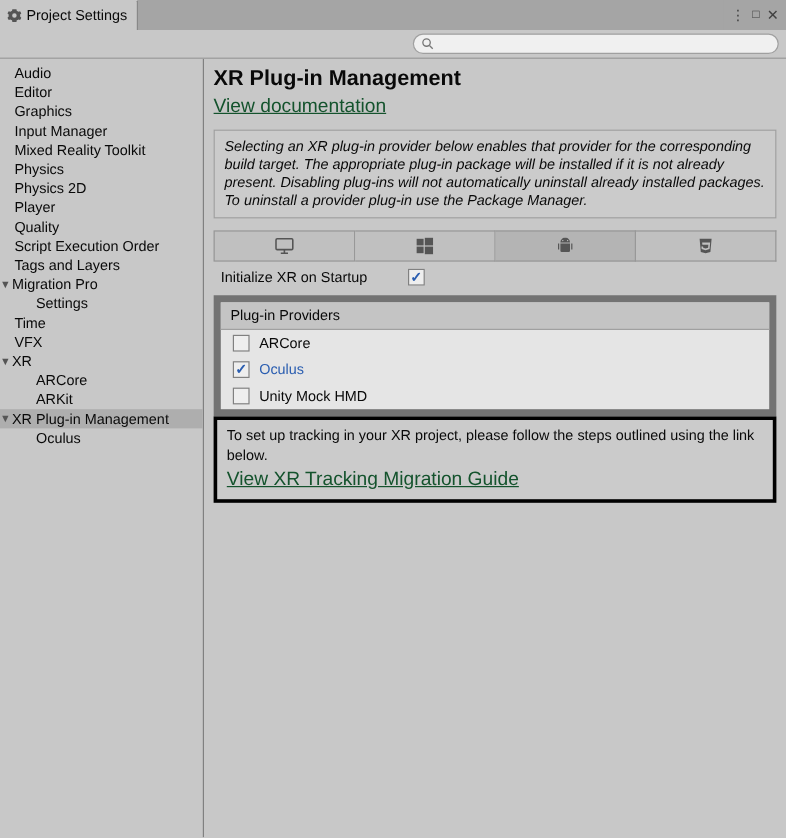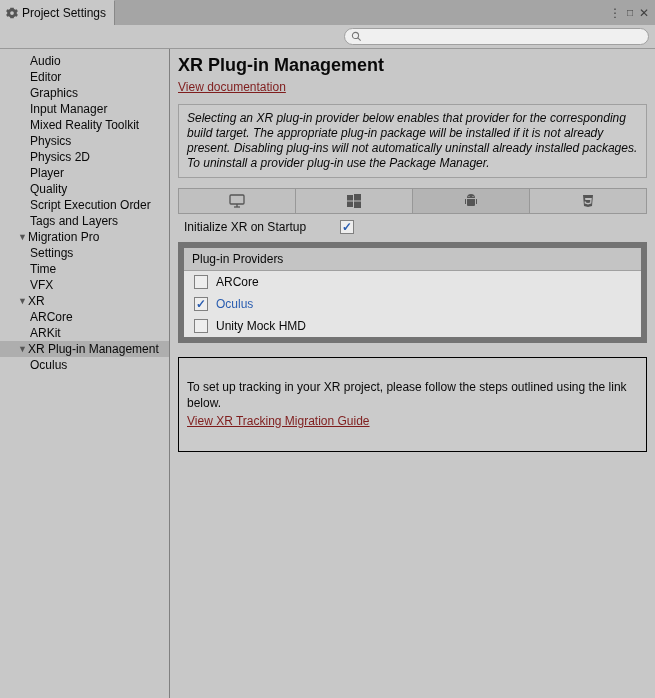--- a/index.html
+++ b/index.html
@@ -64,45 +64,45 @@
   width: 170px;
   background: #c8c8c8;
   border-right: 1px solid #808080;
   padding-top: 4px;
   overflow-y: auto;
 }
 .tree-item {
   display: flex;
   align-items: center;
   height: 16px;
-  padding-left: 30px;
+  padding-left: 12px;
   white-space: nowrap;
   cursor: pointer;
 }
 .tree-item.child { padding-left: 30px; }
 .tree-item .caret {
   width: 10px; margin-left: -12px; flex-shrink: 0;
   color: #555; font-size: 9px;
 }
 .tree-item.selected { background: #aeaeae; }
 .main {
   flex: 1;
   padding: 6px 8px 6px 8px;
   overflow-y: auto;
 }
 .heading {
   font-size: 18px;
   font-weight: 600;
   margin-bottom: 4px;
 }
 .doc-link {
-  color: #7f1d1d;
+  color: #14532d;
   text-decoration: underline;
   cursor: pointer;
-  font-size: 12px;
+  font-size: 16px;
 }
 .info-box {
   margin-top: 10px;
   border: 1px solid #a0a0a0;
   background: #cbcbcb;
   padding: 6px 8px;
   line-height: 1.26;
   font-size: 12px;
   font-style: italic;
 }
@@ -154,24 +154,23 @@
 }
 .provider-row {
   display: flex;
   align-items: center;
   gap: 8px;
   padding: 4px 10px;
   font-size: 12px;
 }
 .provider-row .lbl.checked-lbl { color: #2a5db0; }
 .tracking-box {
-  margin-top: 14px;
-  border: 1px solid #000000;
+  border: 3px solid #000000;
   background: #cbcbcb;
-  padding: 22px 8px;
+  padding: 6px 8px;
   line-height: 1.3;
 }
 .tracking-box .doc-link { display: inline-block; margin-top: 2px; }
 </style>
 </head>
 <body>
 
 <div class="titlebar">
   <div class="tab">
     <span class="gear-icon">

